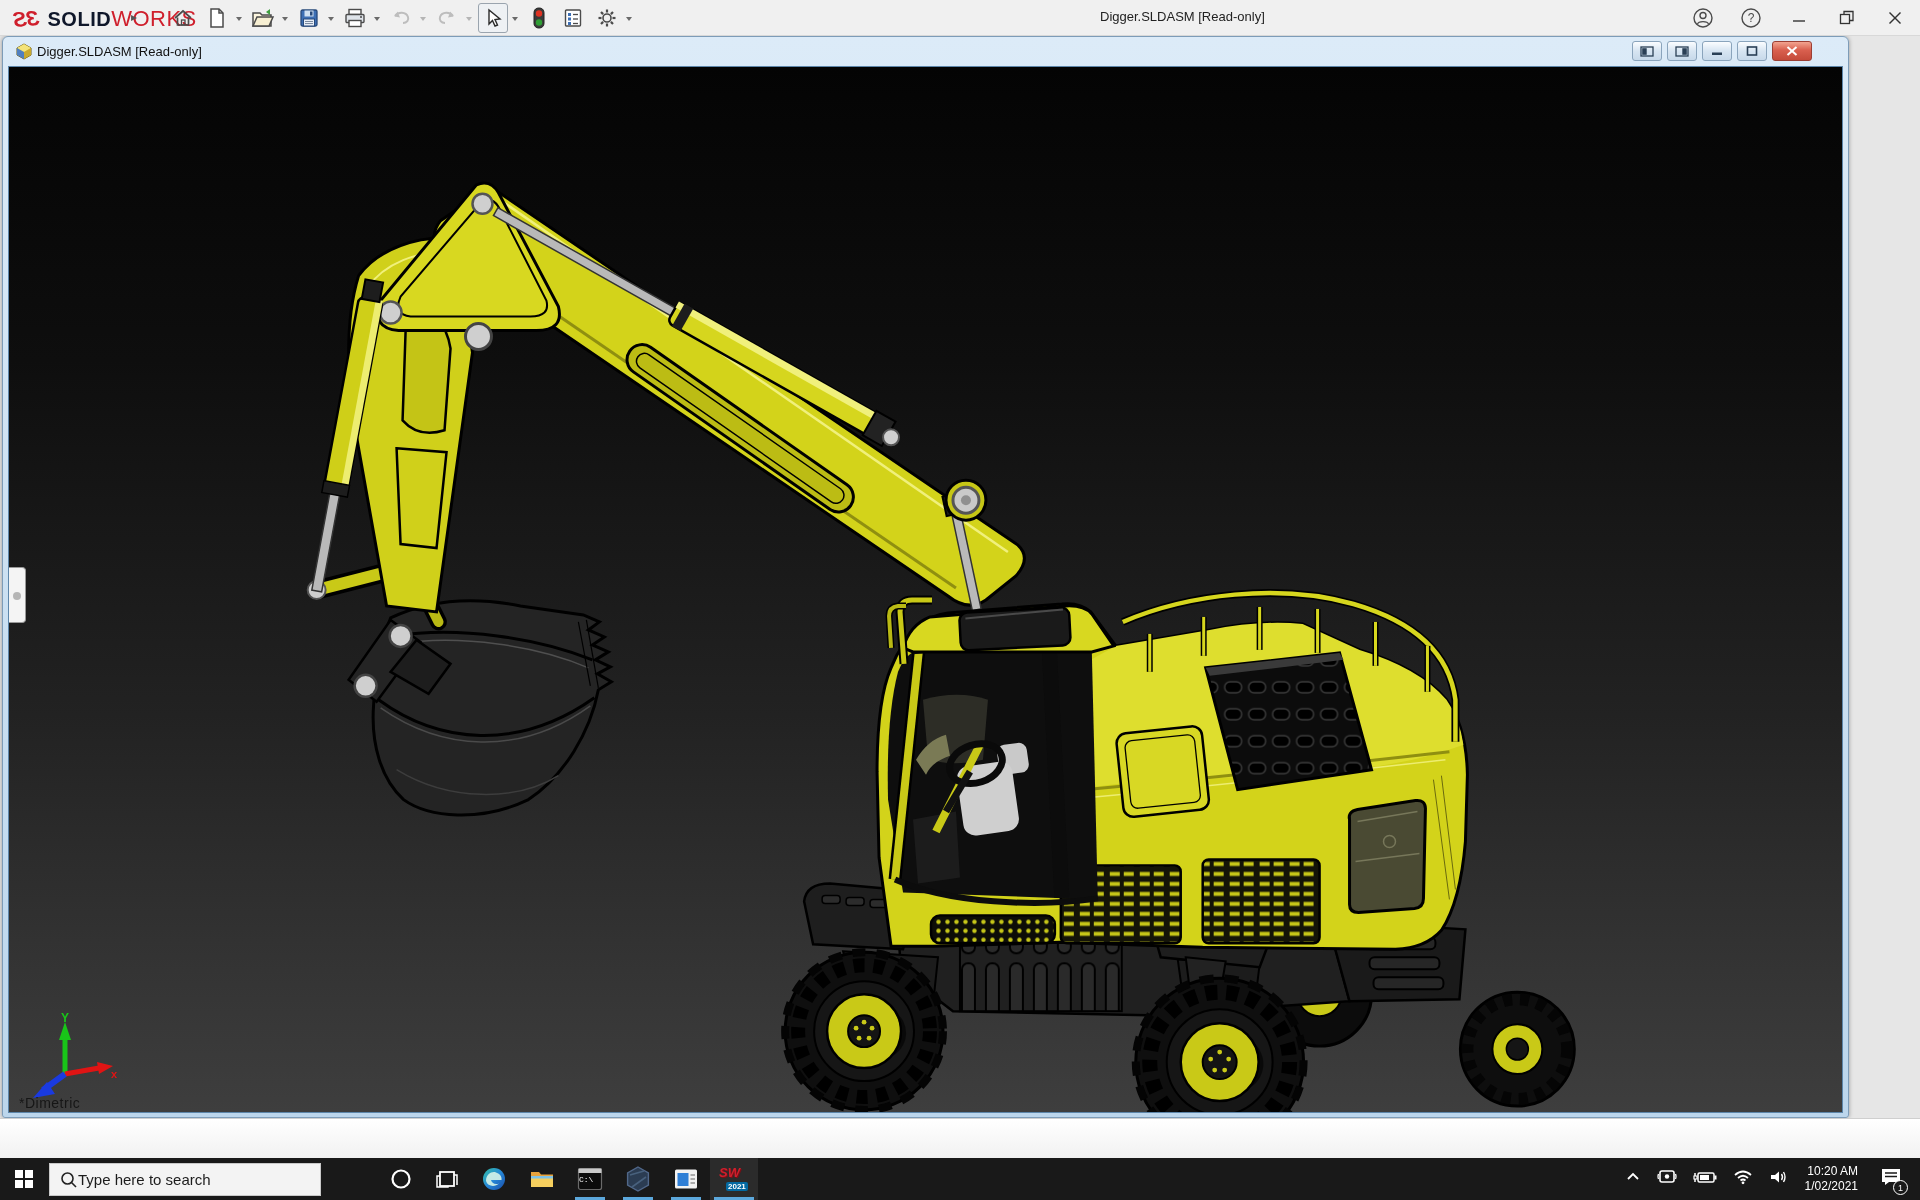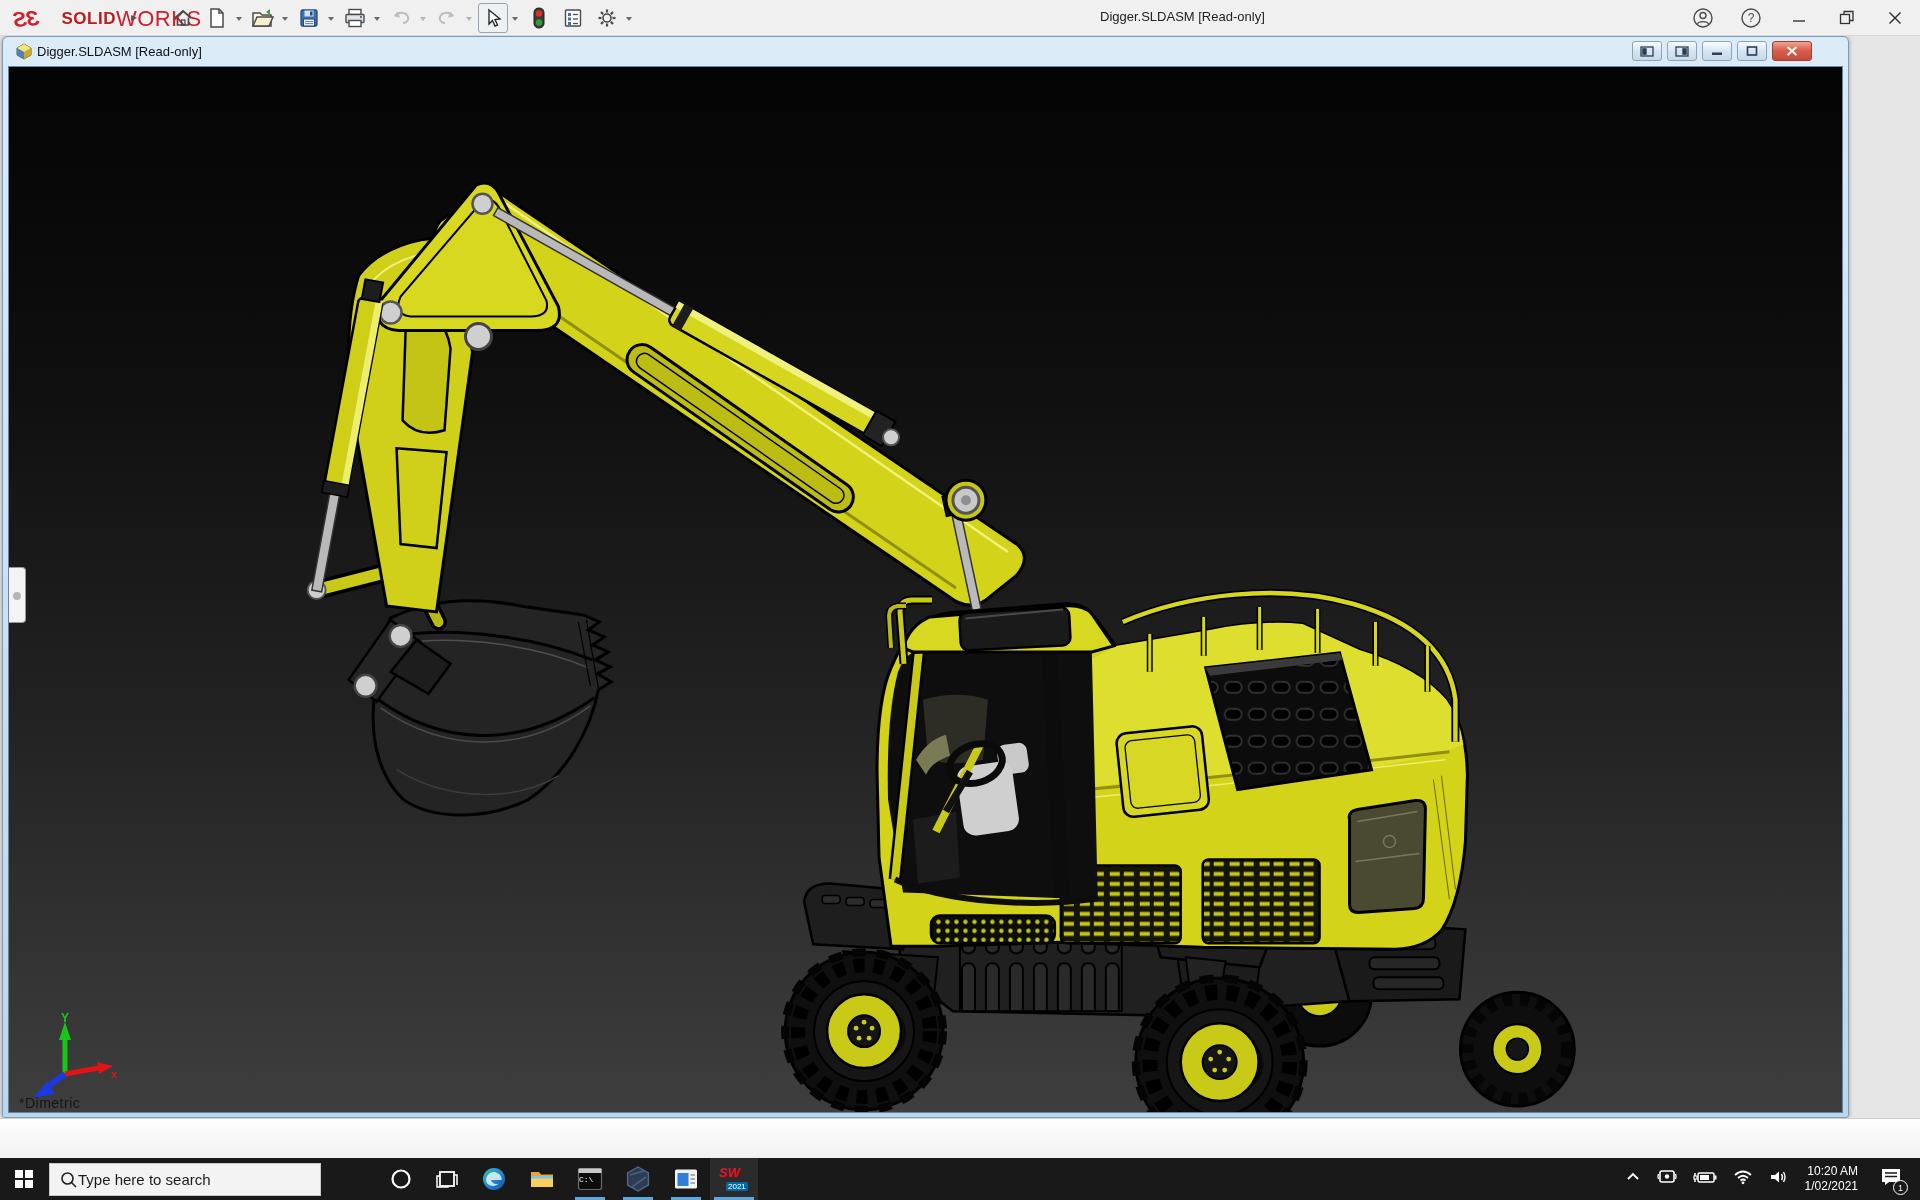--- a/index.html
+++ b/index.html
@@ -2,21 +2,21 @@
 <html><head>
 <meta charset="utf-8">
 <style>
   * { margin:0; padding:0; box-sizing:border-box; }
   html,body { width:1920px; height:1200px; overflow:hidden; font-family:"Liberation Sans", sans-serif; background:#e4e4e4; }
 
   
   #app-titlebar { position:absolute; left:0; top:0; width:1920px; height:36px; background:#f0f0f0; border-bottom:1px solid #d8d8d8; z-index:40; }
   .brand { position:absolute; left:14px; top:6px; display:flex; align-items:center; }
   .brand .mark { color:#cf1f2c; font-style:italic; font-weight:bold; font-size:21px; letter-spacing:-1px; transform:scaleX(-1) rotate(4deg); display:inline-block; }
-  .brand .bold { color:#b91c1c; font-weight:bold; font-size:17px; margin-left:22px; letter-spacing:.5px; }
+  .brand .bold { color:#0f172a; font-weight:bold; font-size:20px; margin-left:8px; letter-spacing:.5px; }
   .brand .light { color:#cf1f2c; font-weight:300; font-size:22px; letter-spacing:.5px; }
   .flyout { position:absolute; left:131px; top:10px; color:#555; font-size:12px; }
   .tb-row { position:absolute; left:168px; top:0; height:36px; display:flex; align-items:center; gap:4px; }
   .tb-btn { width:30px; height:30px; display:flex; align-items:center; justify-content:center; border-radius:3px; }
   .tb-btn.sunken { background:#eef1f4; border:1px solid #9aa4ae; }
   .caret { width:0; height:0; border:3px solid transparent; border-top:4px solid #6a6a6a; margin:4px 2px 0 0; }
   .caret.dim { border-top-color:#b5b5b5; }
   .win-ctrls { position:absolute; right:8px; top:0; height:36px; display:flex; align-items:center; gap:14px; }
   .win-ctrls .wc { width:34px; height:30px; display:flex; align-items:center; justify-content:center; }
   #app-title { position:absolute; left:1100px; top:9px; font-size:13px; color:#222; }
@@ -601,21 +601,21 @@
         <rect x="4.5" y="7" width="11" height="13" fill="#2f7fd6"></rect>
         <line x1="17.5" y1="9" x2="22" y2="9" stroke="#9a9a9a" stroke-width="1.6"></line>
         <line x1="17.5" y1="13" x2="22" y2="13" stroke="#9a9a9a" stroke-width="1.6"></line>
         <line x1="17.5" y1="17" x2="22" y2="17" stroke="#9a9a9a" stroke-width="1.6"></line>
       </svg>
     <div class="app-underline"></div>
   </div>
   <div class="tb-item" style="width:48px; background:rgba(255,255,255,.08)">
     <div style="position:relative; width:30px; height:28px;">
       <span style="position:absolute; left:0; top:0; font-weight:bold; font-style:italic; font-size:13px; color:#cf1f2c; text-shadow:1px 1px 0 #7a0d14">SW</span>
-      <span style="position:absolute; left:7px; top:17px; font-size:8px; font-weight:normal; color:#fff; background:#0369a1; padding:0 2px; border-radius:2px">2021</span>
+      <span style="position:absolute; left:7px; top:17px; font-size:8px; font-weight:bold; color:#fff; background:#0369a1; padding:0 2px; border-radius:2px">2021</span>
     </div>
     <div class="app-underline" style="width:40px"></div>
   </div>
 
   <div id="tray">
     <div>
       <svg width="16" height="16" viewBox="0 0 16 16">
           <path d="M3 10 L8 5 L13 10" fill="none" stroke="#fff" stroke-width="1.8"></path>
         </svg>
     </div>

